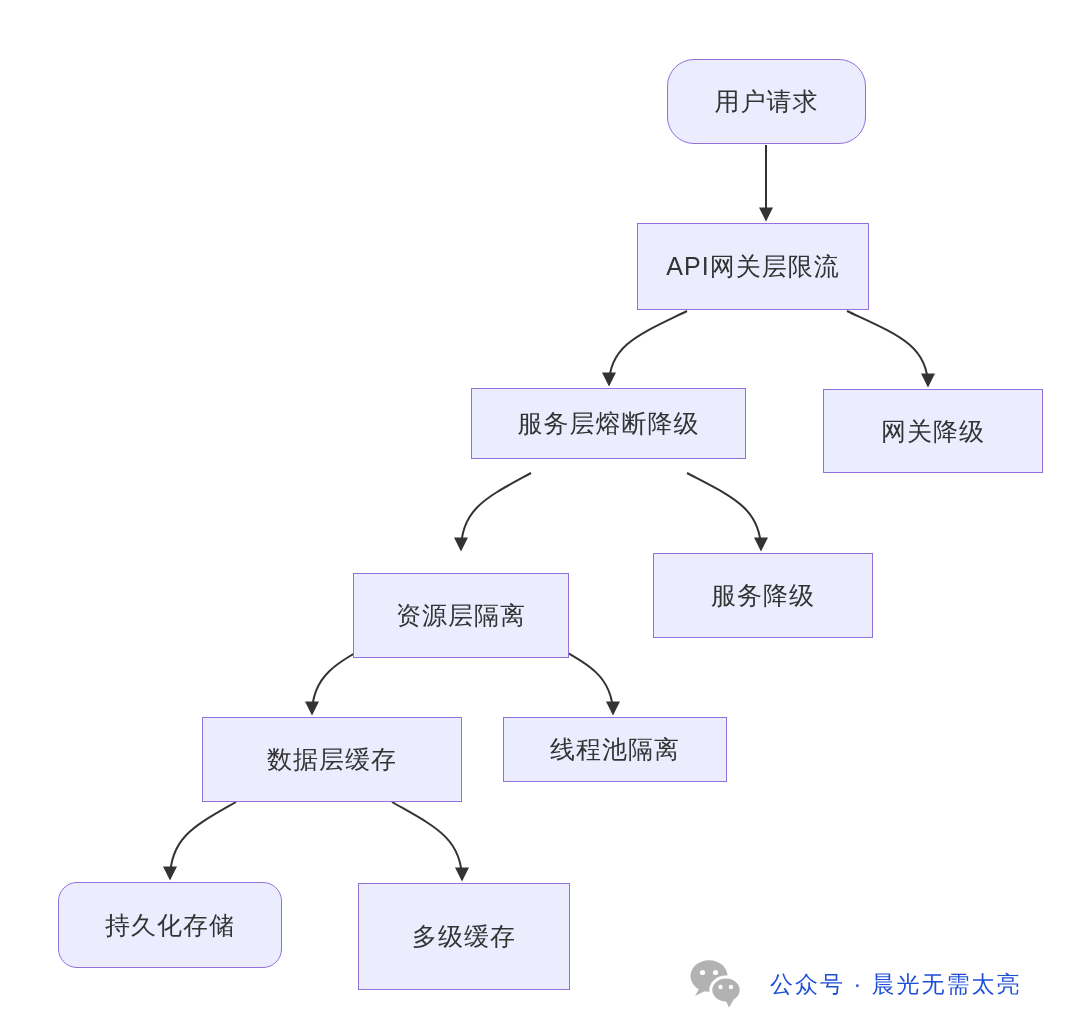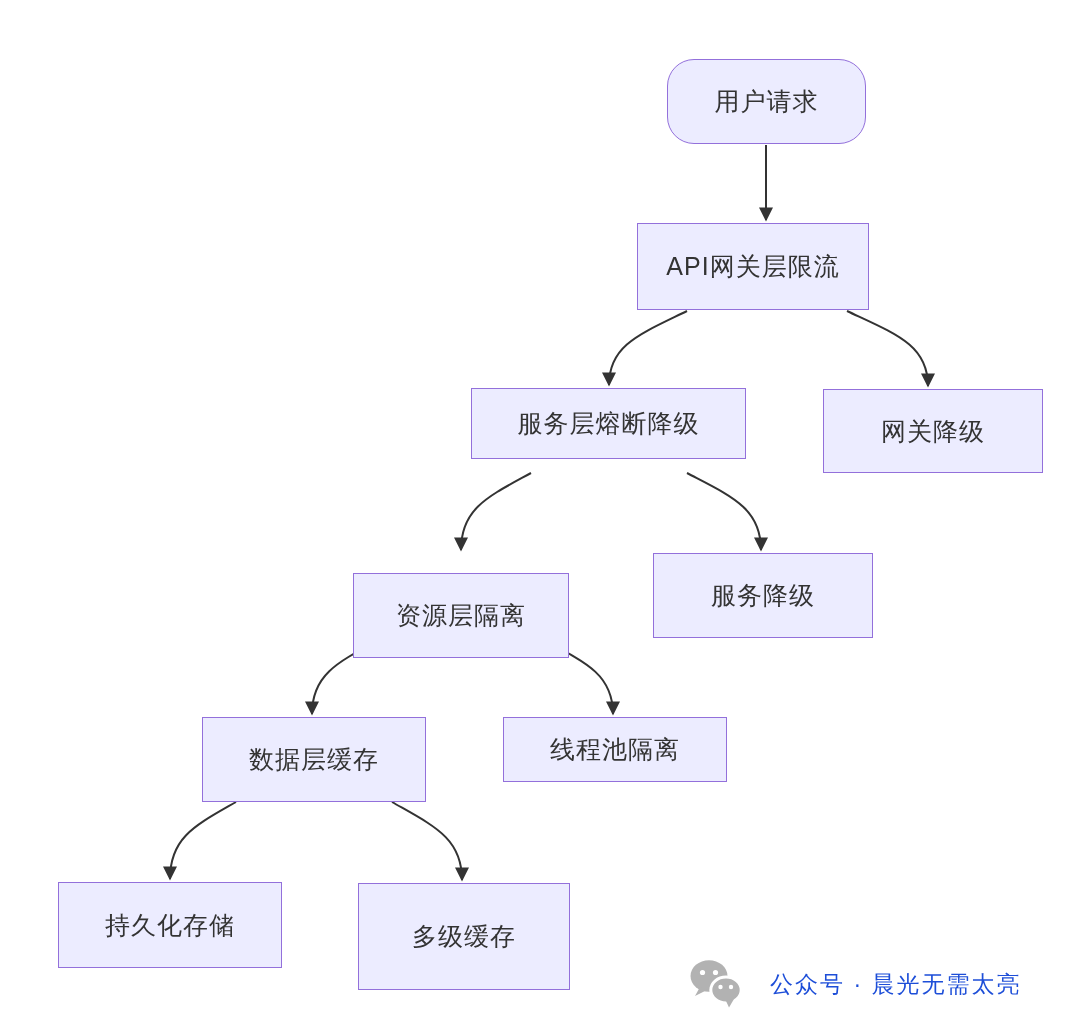--- a/index.html
+++ b/index.html
@@ -77,29 +77,29 @@
   </div>
 
   <div class="node" style="left:353px;top:553px;width:216px;height:85px;margin-top:20px;">
     <span>资源层隔离</span>
   </div>
 
   <div class="node" style="left:653px;top:553px;width:220px;height:85px;text-align:center;">
     <span>服务降级</span>
   </div>
 
-  <div class="node" style="left:202px;top:717px;width:224px;height:85px;">
+  <div class="node" style="left:202px;top:717px;width:260px;height:85px;">
     <span>数据层缓存</span>
   </div>
 
   <div class="node" style="left:503px;top:717px;width:224px;height:65px;">
     <span>线程池隔离</span>
   </div>
 
-  <div class="node" style="left:58px;top:882px;width:224px;height:86px;">
+  <div class="node" style="left:58px;top:882px;width:224px;height:86px;border-radius:19px;">
     <span>持久化存储</span>
   </div>
 
   <div class="node" style="left:358px;top:883px;width:212px;height:107px;">
     <span>多级缓存</span>
   </div>
 
   <div class="watermark">
     <svg width="52" height="48" viewBox="0 0 52 48" xmlns="http://www.w3.org/2000/svg">
 

